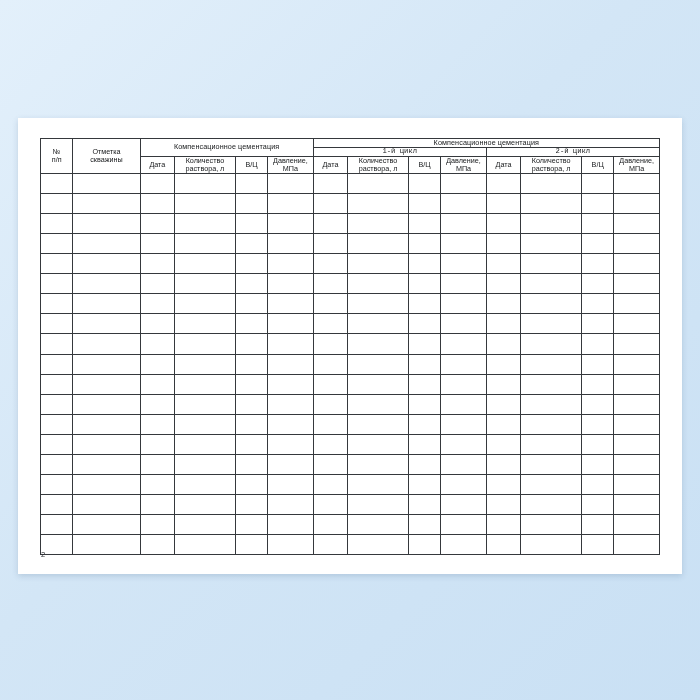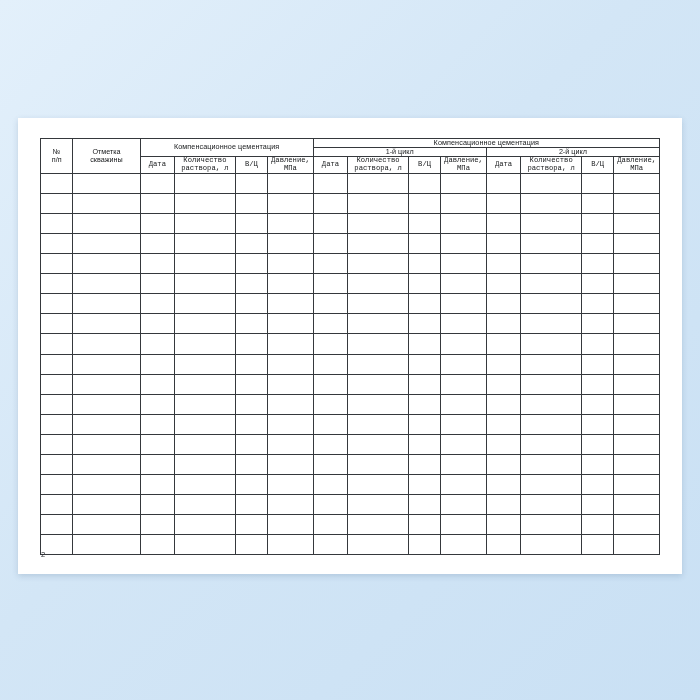--- a/index.html
+++ b/index.html
@@ -49,25 +49,25 @@
   }
   table.reg th {
     font-size: 7.2px;
   }
   .h-group {
     font-size: 7.6px;
     letter-spacing: 0.1px;
   }
   .h-sub {
     font-size: 7.4px;
+    font-family: Liberation Mono, monospace;
   }
   .h-cell {
     font-size: 7.1px;
     padding: 2px 1px;
-    font-family: Liberation Mono, monospace;
   }
   .h-tall {
     font-size: 7.6px;
   }
   .row-cell {
     height: 19.1px;
   }
   .page-num {
     position: absolute;
     left: 23px;

